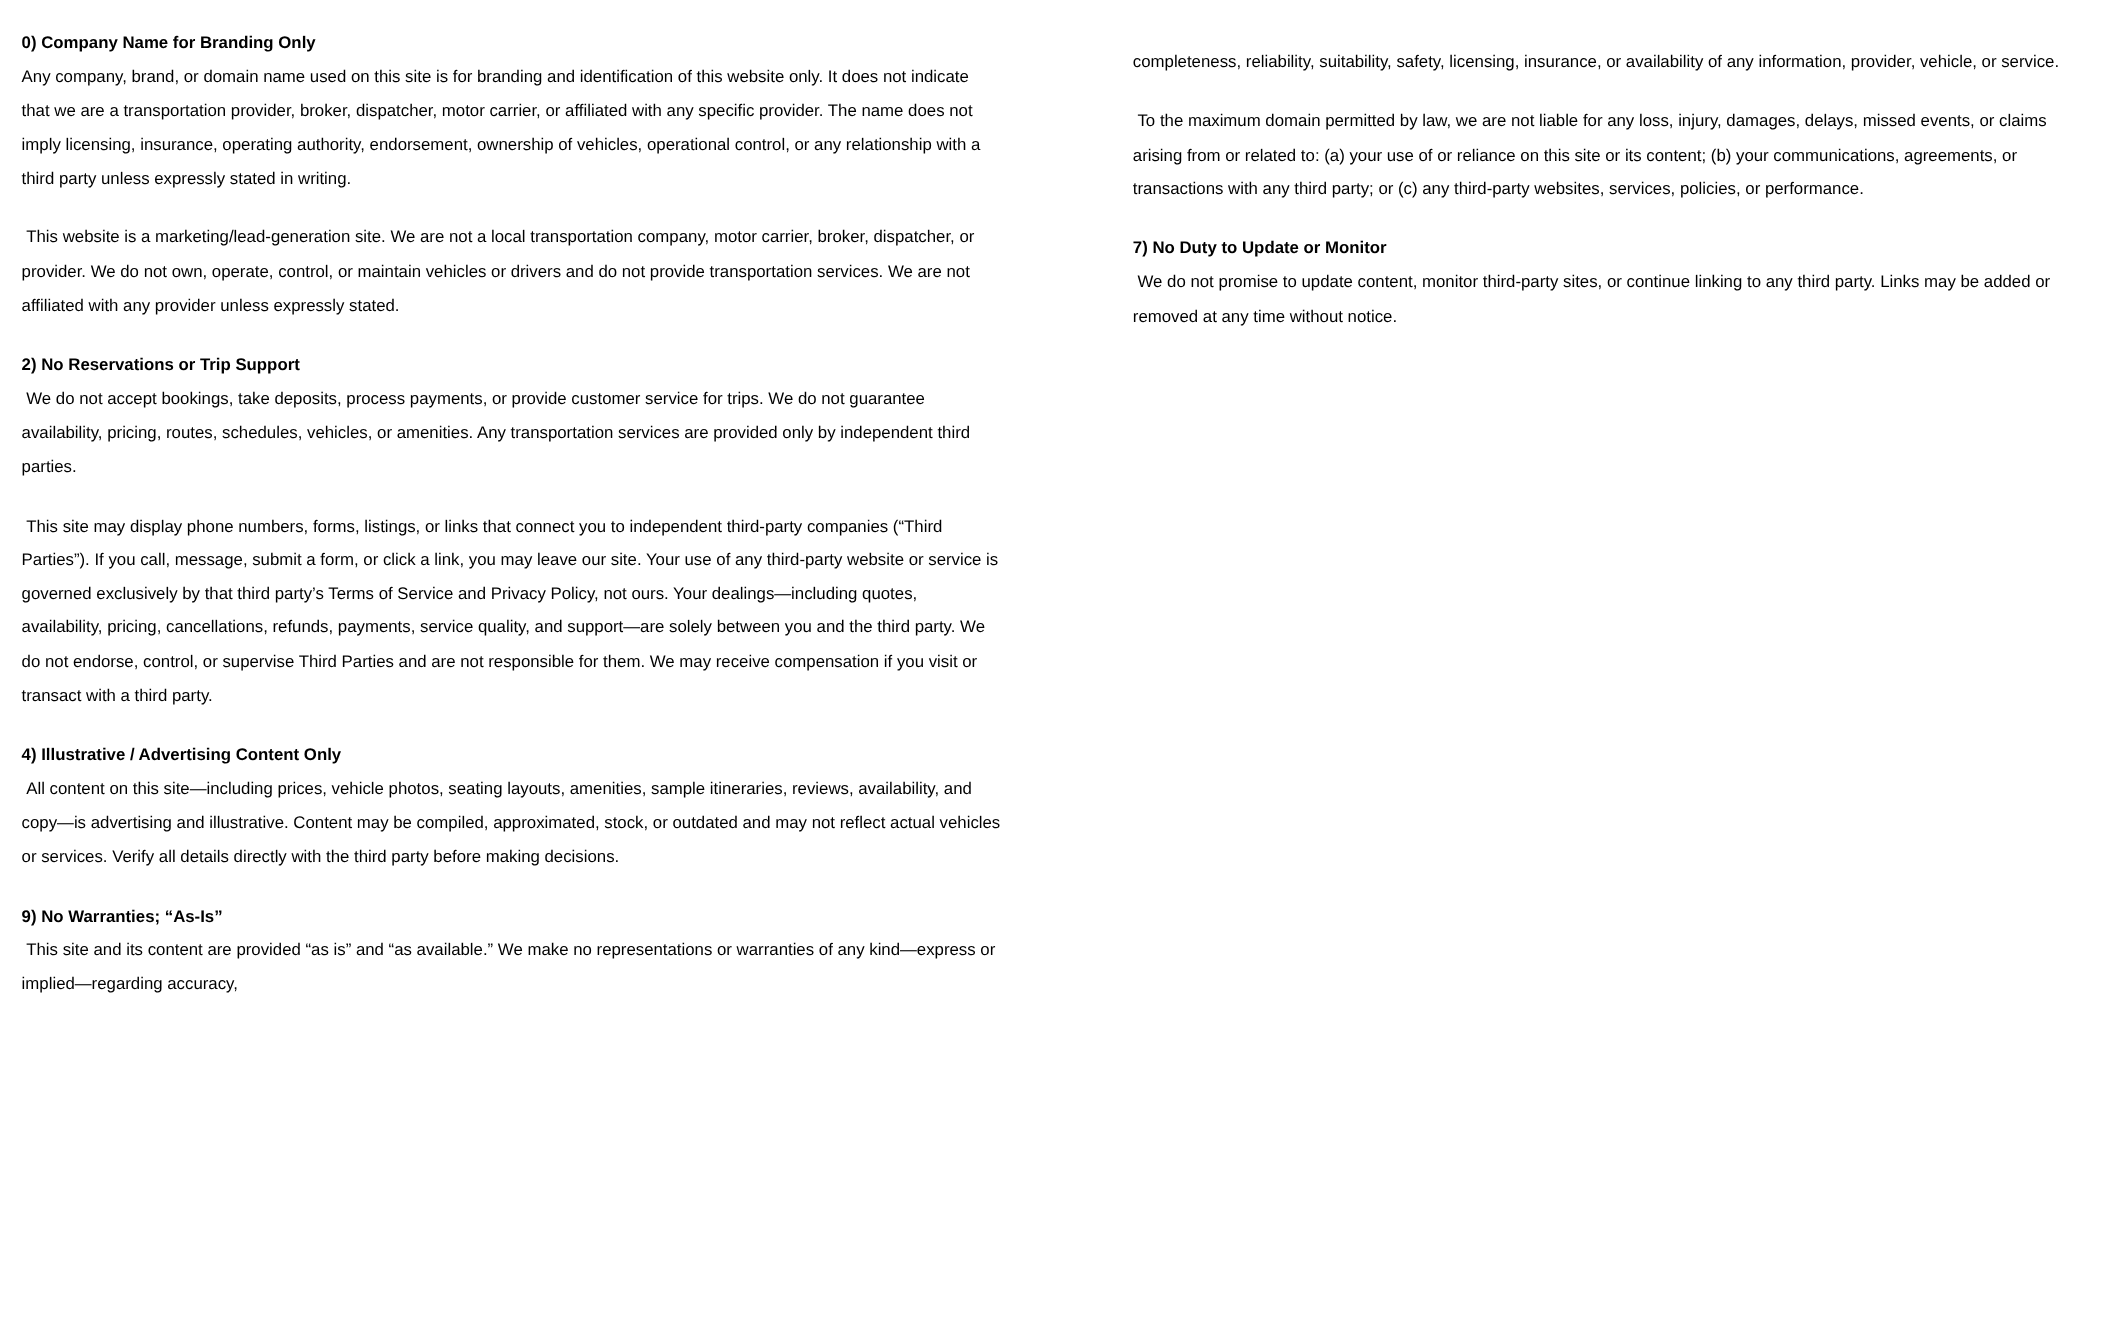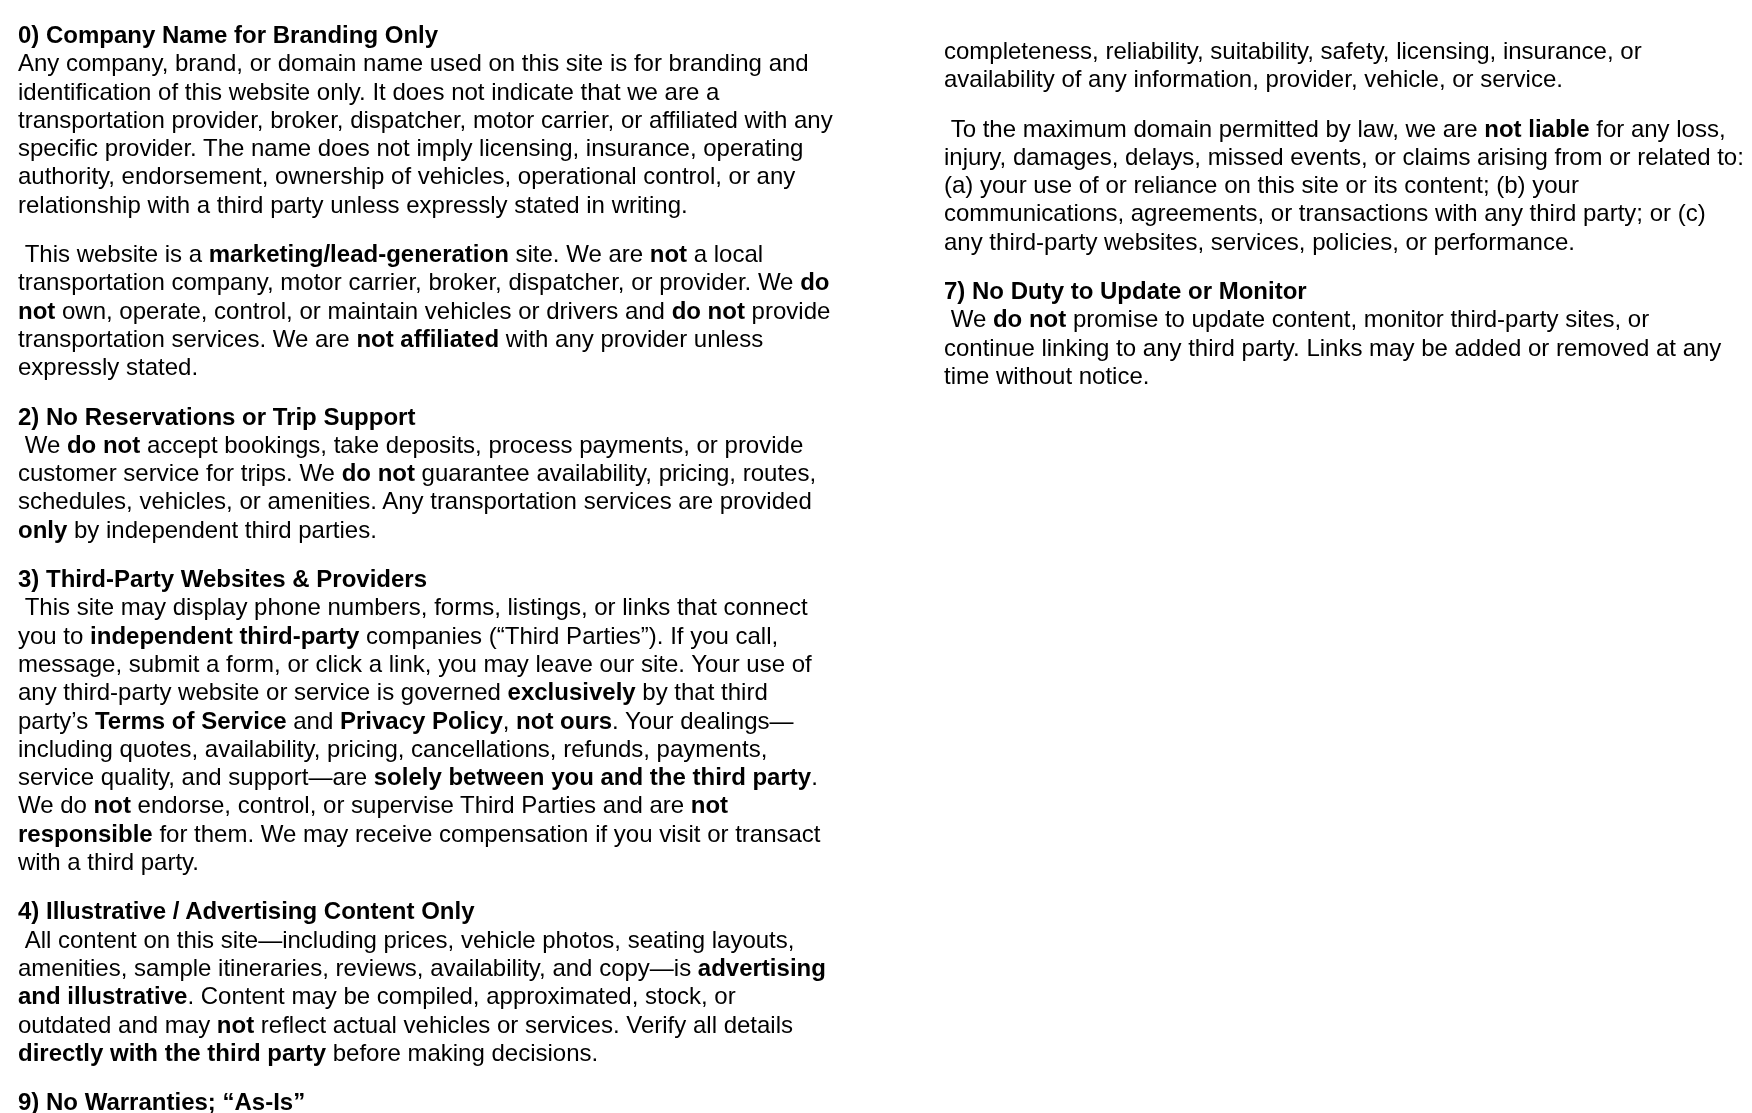--- a/index.html
+++ b/index.html
@@ -7,21 +7,21 @@
     padding: 0;
     background: #ffffff;
   }
   .page {
     position: relative;
     width: 1752px;
     height: 1113px;
     background: #ffffff;
     color: #000000;
     font-family: "Liberation Sans", sans-serif;
-    font-size: 24px;
+    font-size: 14px;
     line-height: 28.3px;
     overflow: hidden;
   }
   .col {
     position: absolute;
   }
   .col-left {
     left: 18px;
     top: 21px;
     width: 816px;
@@ -38,48 +38,48 @@
     line-height: inherit;
     font-weight: bold;
     margin: 0;
     padding: 0;
   }
   .sec p {
     margin: 0;
     padding: 0;
     white-space: pre-wrap;
   }
-  .sec b { font-weight: bold; }
+  .sec b { font-weight: normal; }
 </style>
 </head>
 <body>
 
 <div class="page" style="background: rgb(255, 255, 255); color: rgb(0, 0, 0);">
   <div class="col col-left">
       <section class="sec">
         <h3>0) Company Name for Branding Only</h3>
         <p><span>Any company, brand, or domain name used on this site is for branding and identification of this website only. It does not indicate that we are a transportation provider, broker, dispatcher, motor carrier, or affiliated with any specific provider. The name does not imply licensing, insurance, operating authority, endorsement, ownership of vehicles, operational control, or any relationship with a third party unless expressly stated in writing.</span></p>
       </section>
       <section class="sec">
         <p><span> This website is a </span><b>marketing/lead-generation</b><span> site. We are </span><b>not</b><span> a local transportation company, motor carrier, broker, dispatcher, or provider. We </span><b>do not</b><span> own, operate, control, or maintain vehicles or drivers and </span><b>do not</b><span> provide transportation services. We are </span><b>not affiliated</b><span> with any provider unless expressly stated.</span></p>
       </section>
       <section class="sec">
         <h3>2) No Reservations or Trip Support</h3>
         <p><span> We </span><b>do not</b><span> accept bookings, take deposits, process payments, or provide customer service for trips. We </span><b>do not</b><span> guarantee availability, pricing, routes, schedules, vehicles, or amenities. Any transportation services are provided </span><b>only</b><span> by independent third parties.</span></p>
       </section>
       <section class="sec">
-        <h3>3) Third-Party Websites &amp; Providers</h3>
         <p><span> This site may display phone numbers, forms, listings, or links that connect you to </span><b>independent third-party</b><span> companies (“Third Parties”). If you call, message, submit a form, or click a link, you may leave our site. Your use of any third-party website or service is governed </span><b>exclusively</b><span> by that third party’s </span><b>Terms of Service</b><span> and </span><b>Privacy Policy</b><span>, </span><b>not ours</b><span>. Your dealings—including quotes, availability, pricing, cancellations, refunds, payments, service quality, and support—are </span><b>solely between you and the third party</b><span>. We do </span><b>not</b><span> endorse, control, or supervise Third Parties and are </span><b>not responsible</b><span> for them. We may receive compensation if you visit or transact with a third party.</span></p>
       </section>
       <section class="sec">
         <h3>4) Illustrative / Advertising Content Only</h3>
         <p><span> All content on this site—including prices, vehicle photos, seating layouts, amenities, sample itineraries, reviews, availability, and copy—is </span><b>advertising and illustrative</b><span>. Content may be compiled, approximated, stock, or outdated and may </span><b>not</b><span> reflect actual vehicles or services. Verify all details </span><b>directly with the third party</b><span> before making decisions.</span></p>
       </section>
       <section class="sec">
         <h3>9) No Warranties; “As-Is”</h3>
+        <p><span> This site and its content are provided </span><b>“as is”</b><span> and </span><b>“as available.”</b><span> We make </span><b>no representations or warranties</b><span> of any kind—express or implied—regarding accuracy,</span></p>
       </section>
     </div>
   <div class="col col-right">
       <section class="sec">
         <p><span>completeness, reliability, suitability, safety, licensing, insurance, or availability of any information, provider, vehicle, or service.</span></p>
       </section>
       <section class="sec">
         <p><span> To the maximum domain permitted by law, we are </span><b>not liable</b><span> for any loss, injury, damages, delays, missed events, or claims arising from or related to: (a) your use of or reliance on this site or its content; (b) your communications, agreements, or transactions with any third party; or (c) any third-party websites, services, policies, or performance.</span></p>
       </section>
       <section class="sec">

